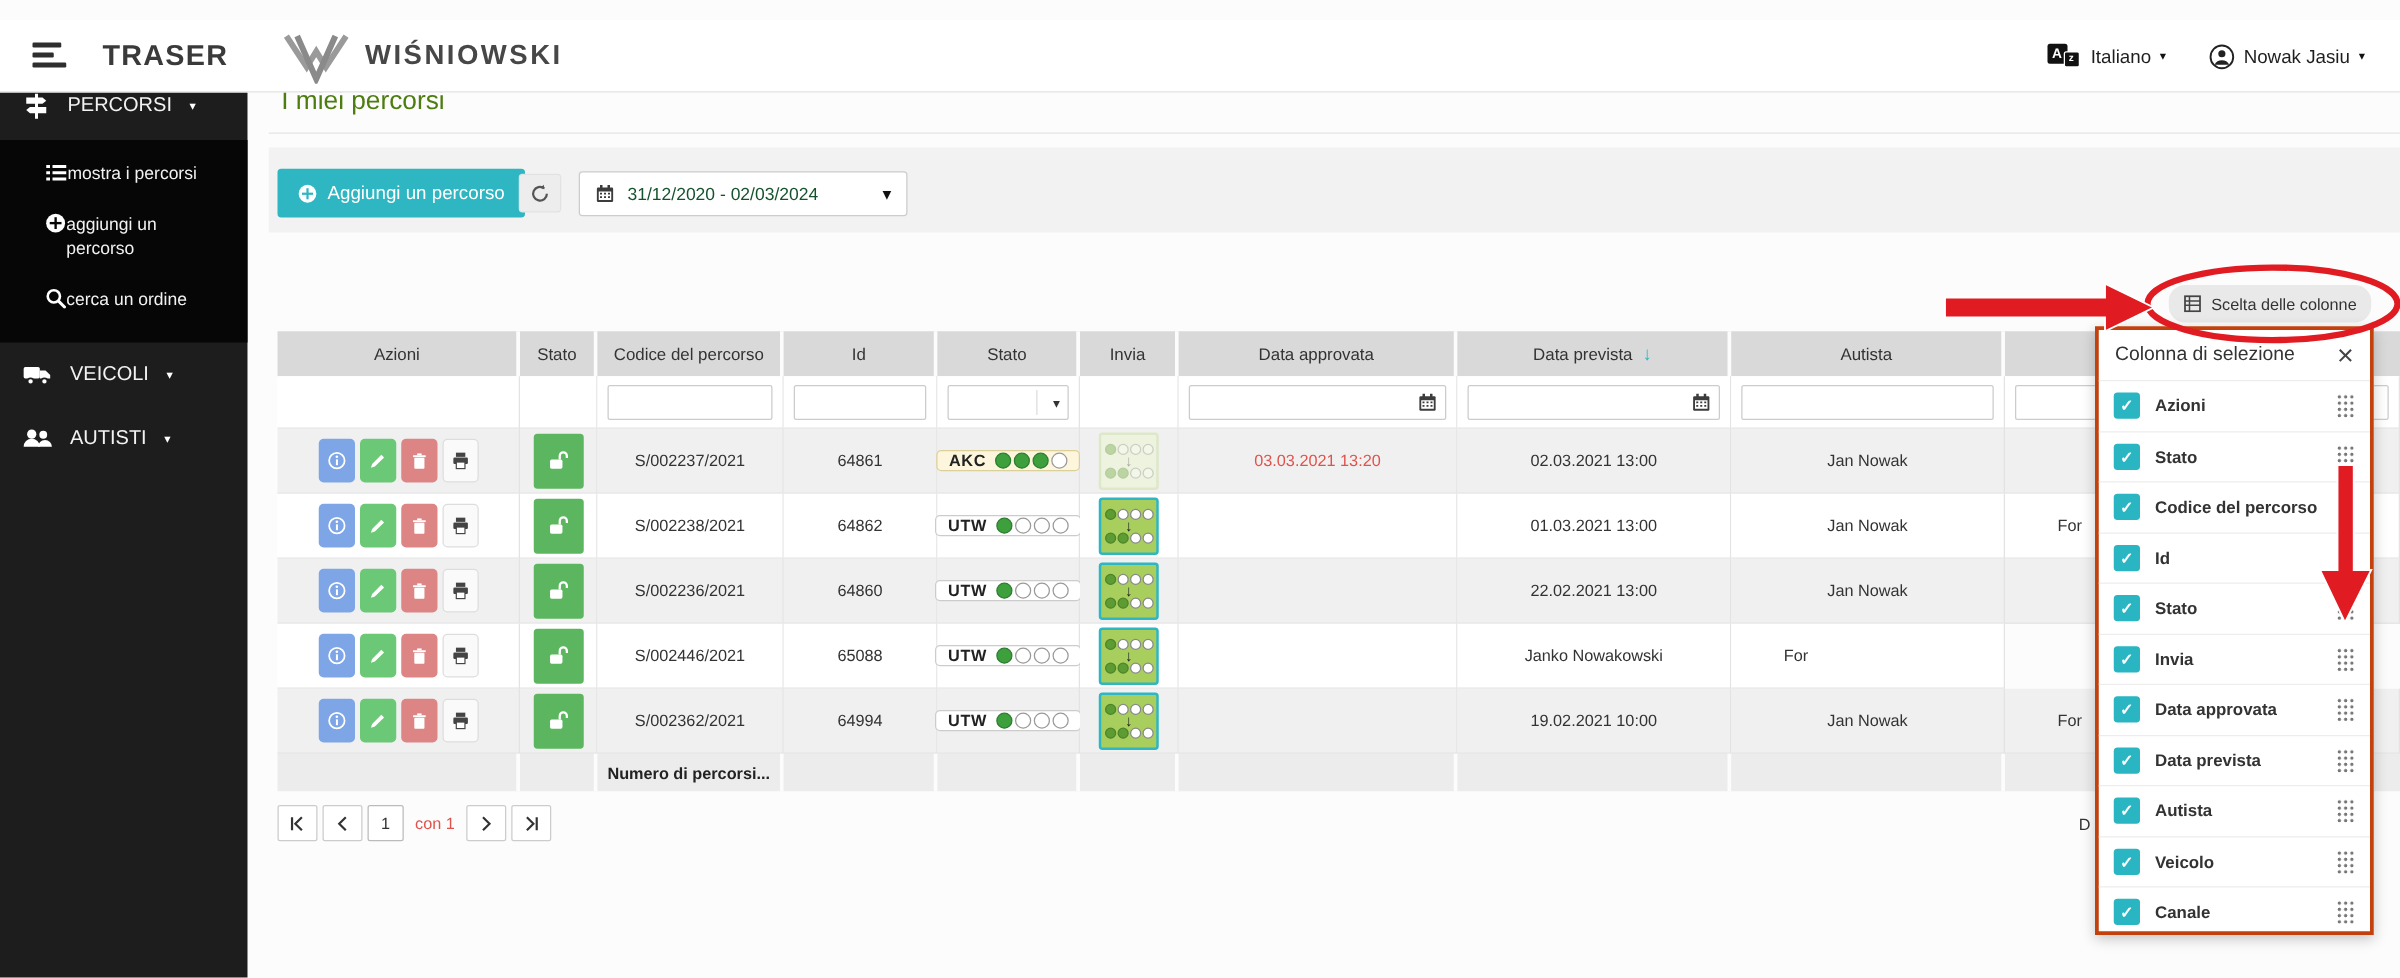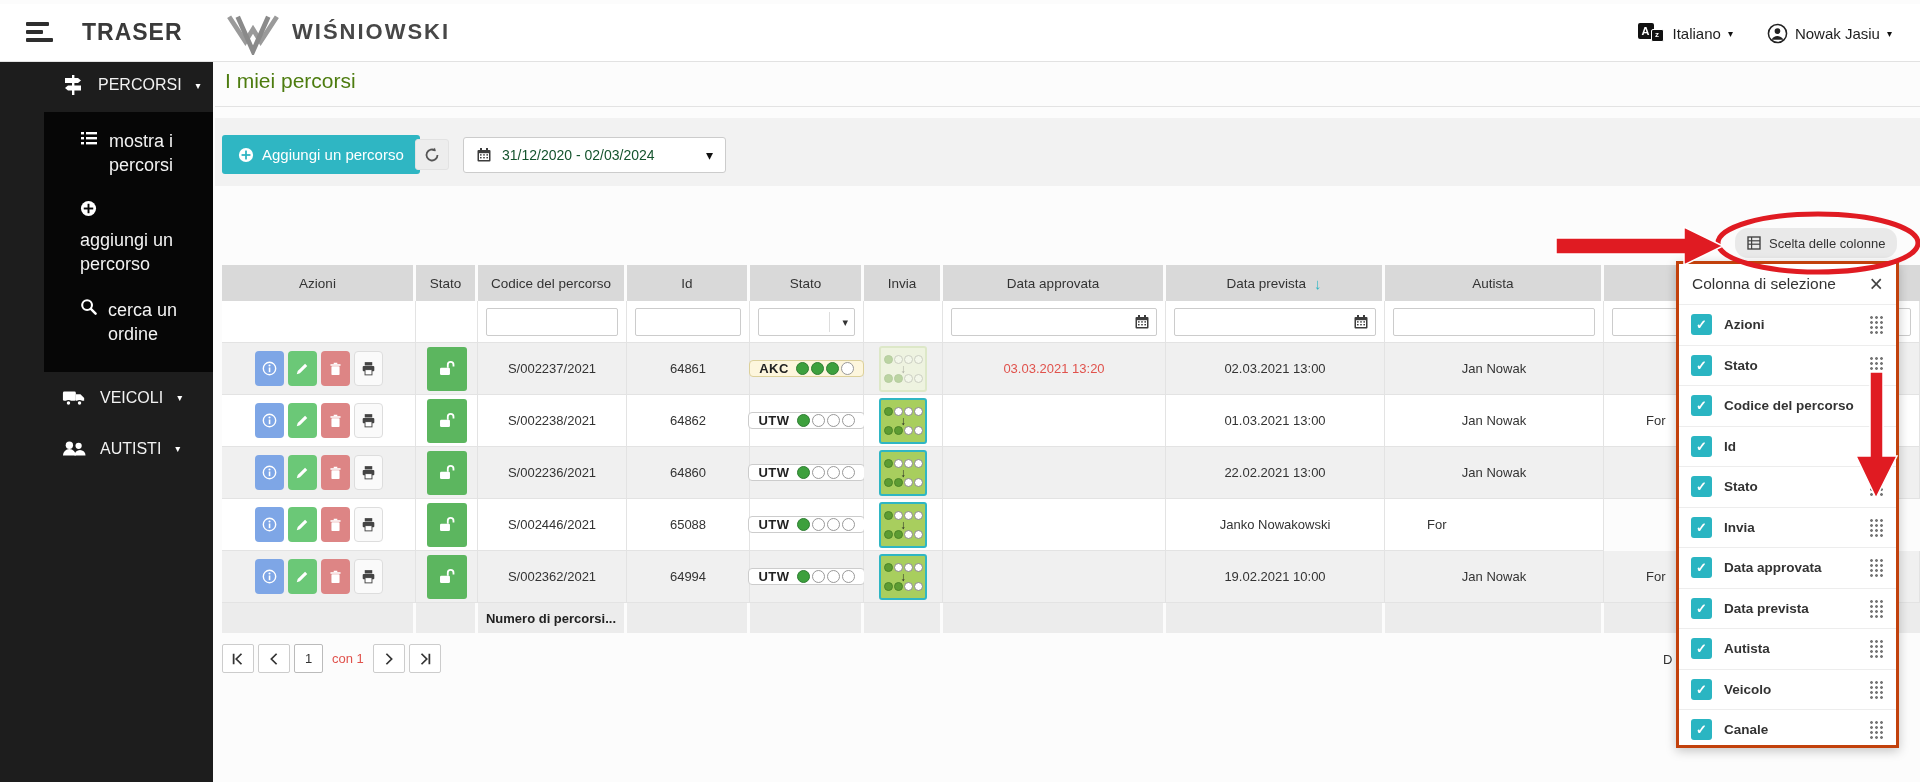--- a/index.html
+++ b/index.html
@@ -1,38 +1,38 @@
 <!DOCTYPE html>
 <html><head>
 <meta charset="utf-8">
 <style>
 * { margin:0; padding:0; box-sizing:border-box; }
 html,body { width:1920px; height:782px; overflow:hidden; font-family:"Liberation Sans", sans-serif; background:#fcfcfc; }
 
 
-.topbar { position:absolute; left:0; top:4px; width:1920px; height:58px; background:#fff; border-bottom:1px solid #e2e2e2; z-index:6; }
+.topbar { position:absolute; left:0; top:16px; width:1920px; height:58px; background:#fff; border-bottom:1px solid #e2e2e2; z-index:6; }
 .hamburger { position:absolute; left:26px; top:18px; width:30px; height:24px; cursor:pointer; }
 .hamburger i { display:block; height:3.5px; background:#2e2e2e; margin-bottom:4.5px; border-radius:1px; }
 .hamburger i:nth-child(1){width:23px;} .hamburger i:nth-child(2){width:17px;} .hamburger i:nth-child(3){width:27px;}
 .brand { position:absolute; left:82px; top:15px; font-size:23px; font-weight:bold; color:#3a3a3a; letter-spacing:1px; }
 .logo-emblem { position:absolute; left:224px; top:9px; }
 .logo-text { position:absolute; left:292px; top:15px; font-size:22px; font-weight:bold; color:#474747; letter-spacing:2px; }
 .topbar-right { position:absolute; right:28px; top:0; height:58px; display:flex; align-items:center; gap:34px; }
 .tb-item { display:flex; align-items:center; gap:7px; font-size:15px; color:#1e1e1e; cursor:pointer; }
 .caret { font-size:10px; color:#111; }
 .translate-ico { position:relative; width:28px; height:22px; }
 .translate-ico .sq1 { position:absolute; left:0; top:1px; width:16px; height:16px; background:#111; border-radius:2px; color:#fff; font-size:11px; font-weight:bold; text-align:center; line-height:16px; }
 .translate-ico .sq2 { position:absolute; left:13px; top:7px; width:13px; height:13px; background:#111; border:1.5px solid #fff; border-radius:2px; color:#fff; font-size:8px; font-weight:bold; text-align:center; line-height:10px; }
 
 
-.sidebar { position:absolute; left:0; top:58px; width:213px; height:724px; background:#1d1d1d; z-index:5; color:#f2f2f2;padding-left:44px; }
+.sidebar { position:absolute; left:0; top:58px; width:198px; height:724px; background:#1d1d1d; z-index:5; color:#f2f2f2; }
 .side-sec { display:flex; align-items:center; gap:14px; padding:16px 18px; font-size:16px; cursor:pointer; }
 .side-sec .caret { color:#fff; }
 .submenu { background:#060606; padding:6px 0 14px 0; }
-.sub-item { display:flex; align-items:flex-start; gap:11px; padding:11px 10px 11px 36px; font-size:18px; cursor:pointer; line-height:1.35; }
+.sub-item { display:flex; align-items:flex-start; padding:11px 10px 11px 36px; font-size:14px; cursor:pointer; line-height:1.35; }
 .sub-item.wrap { padding-left:14px; }
 .sub-item.wrap .txt { max-width:130px; }
 .sub-item.wrap { padding-left:36px; text-indent:0; flex-wrap:wrap; }
 .sicon { flex:0 0 auto; display:inline-flex; }
 
 
 .main { position:absolute; left:215px; top:58px; width:1705px; height:724px; background:#fcfcfc; }
 .page-title { position:absolute; left:10px; top:11px; font-size:21px; color:#4d7c0f; }
 .title-sep { position:absolute; left:0; top:48px; width:100%; border-bottom:1px solid #e3e3e3; }
 .toolbar-strip { position:absolute; left:0; top:60px; width:100%; height:68px; background:#f2f2f2; }

